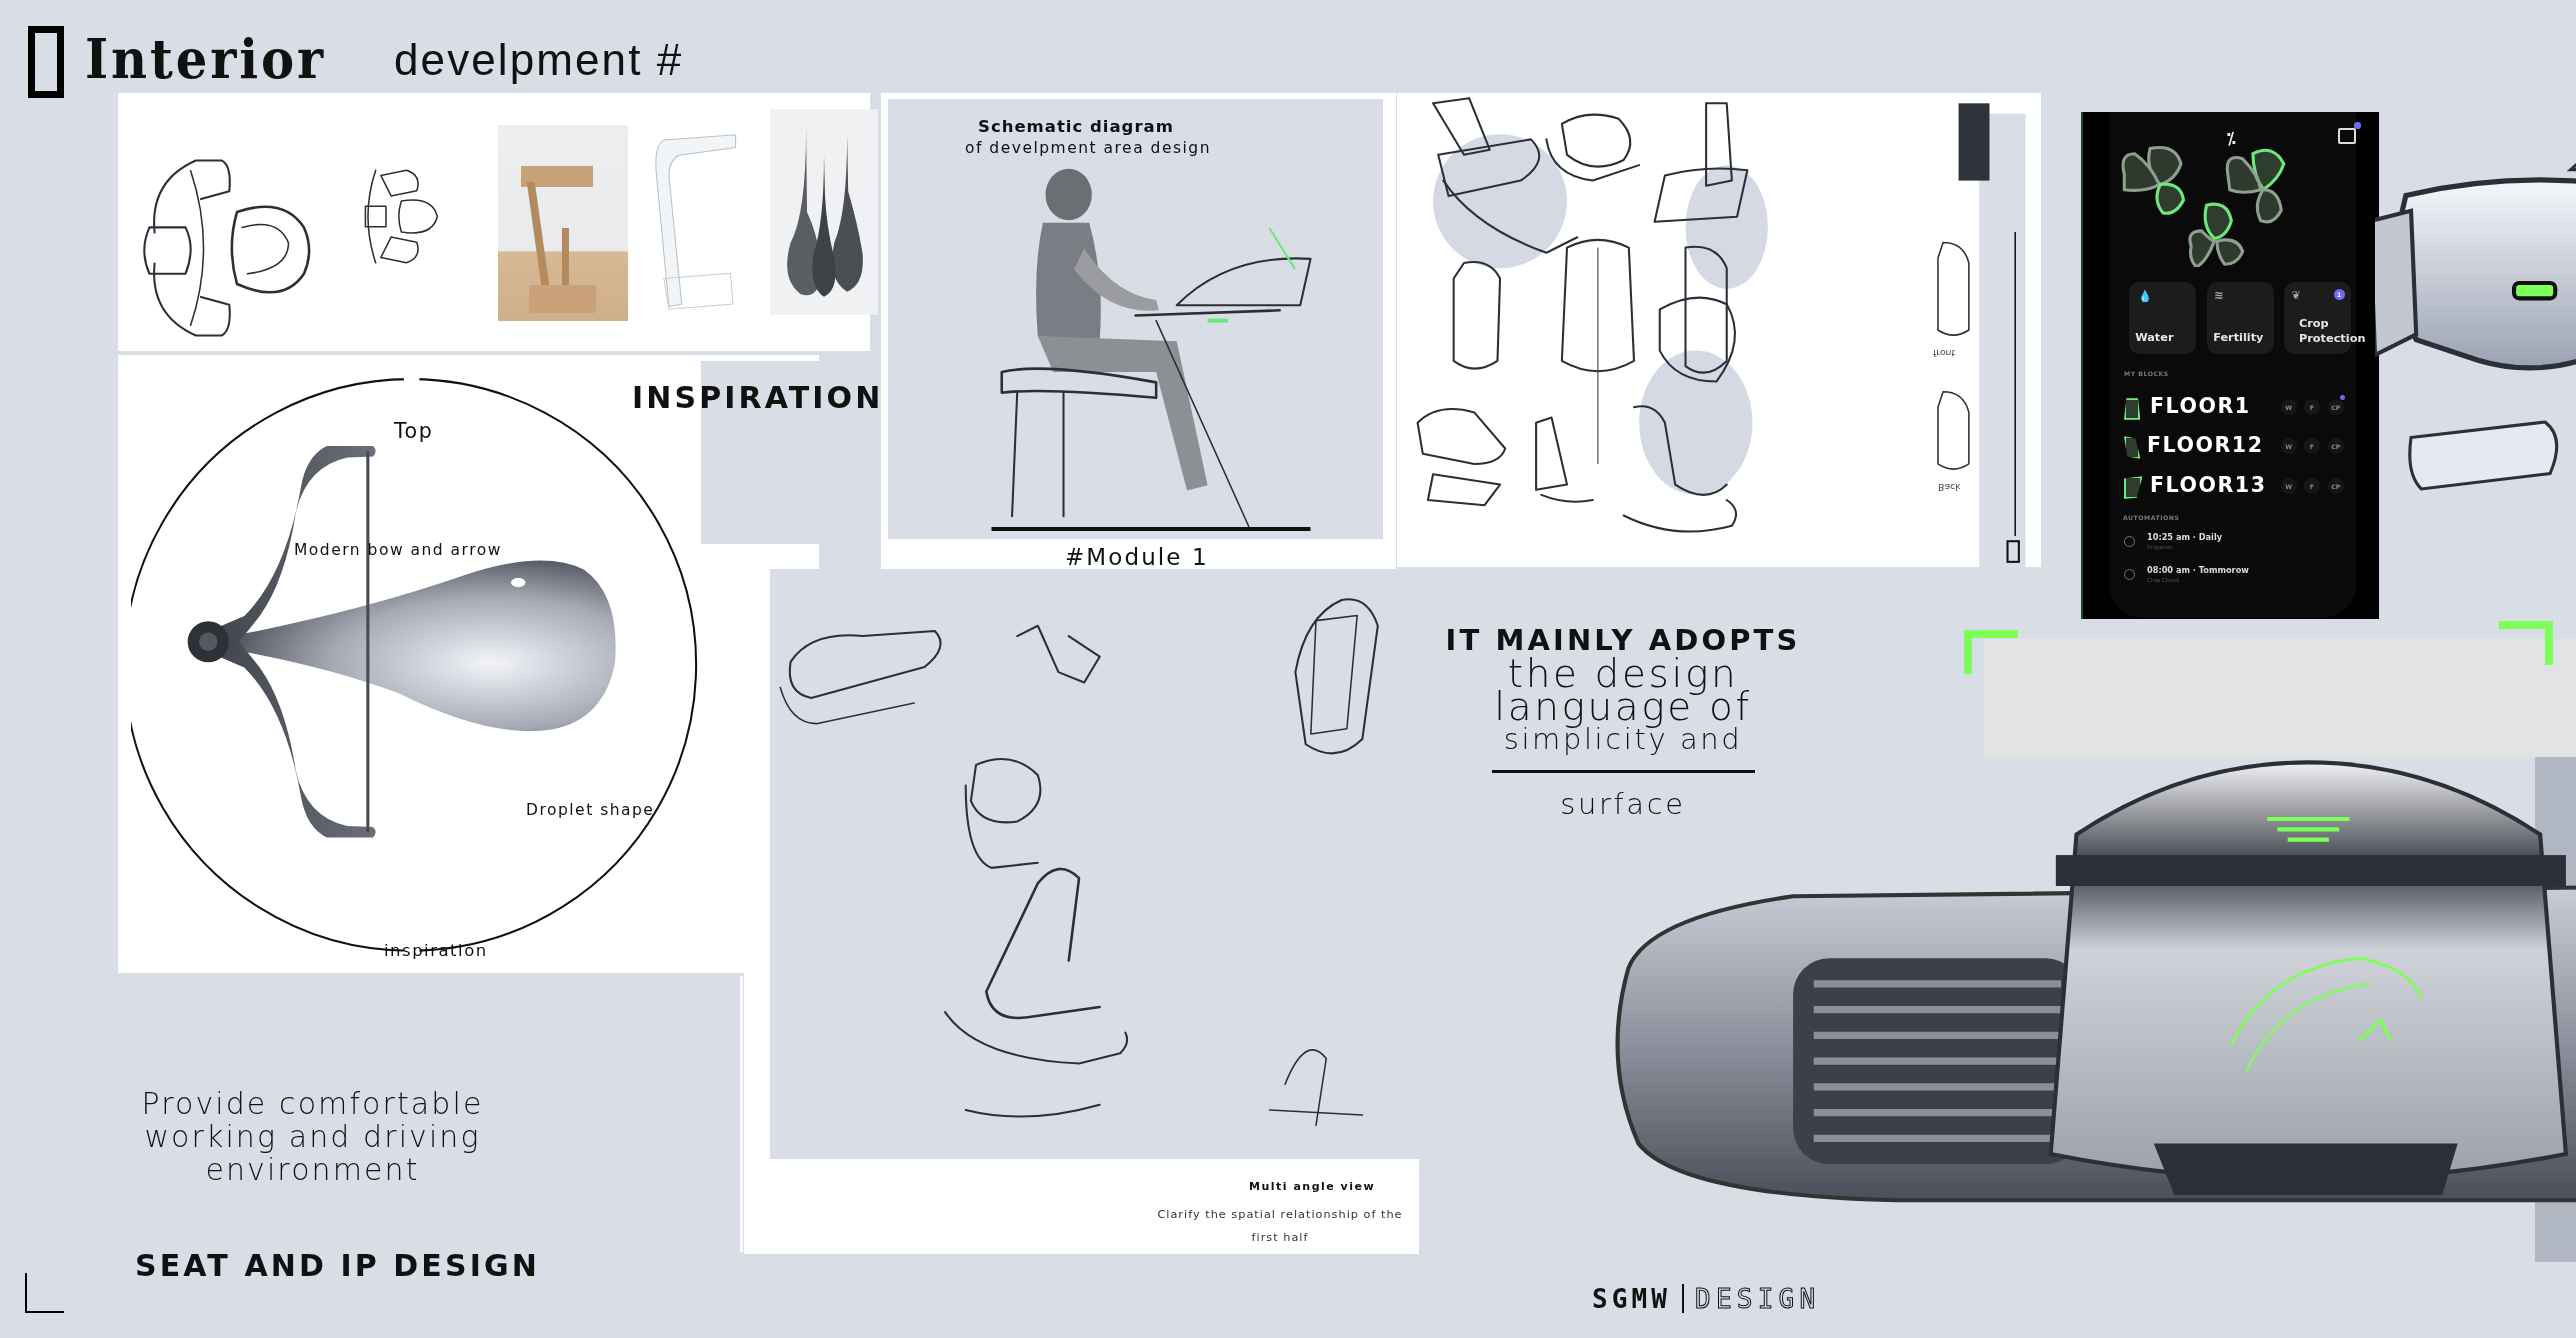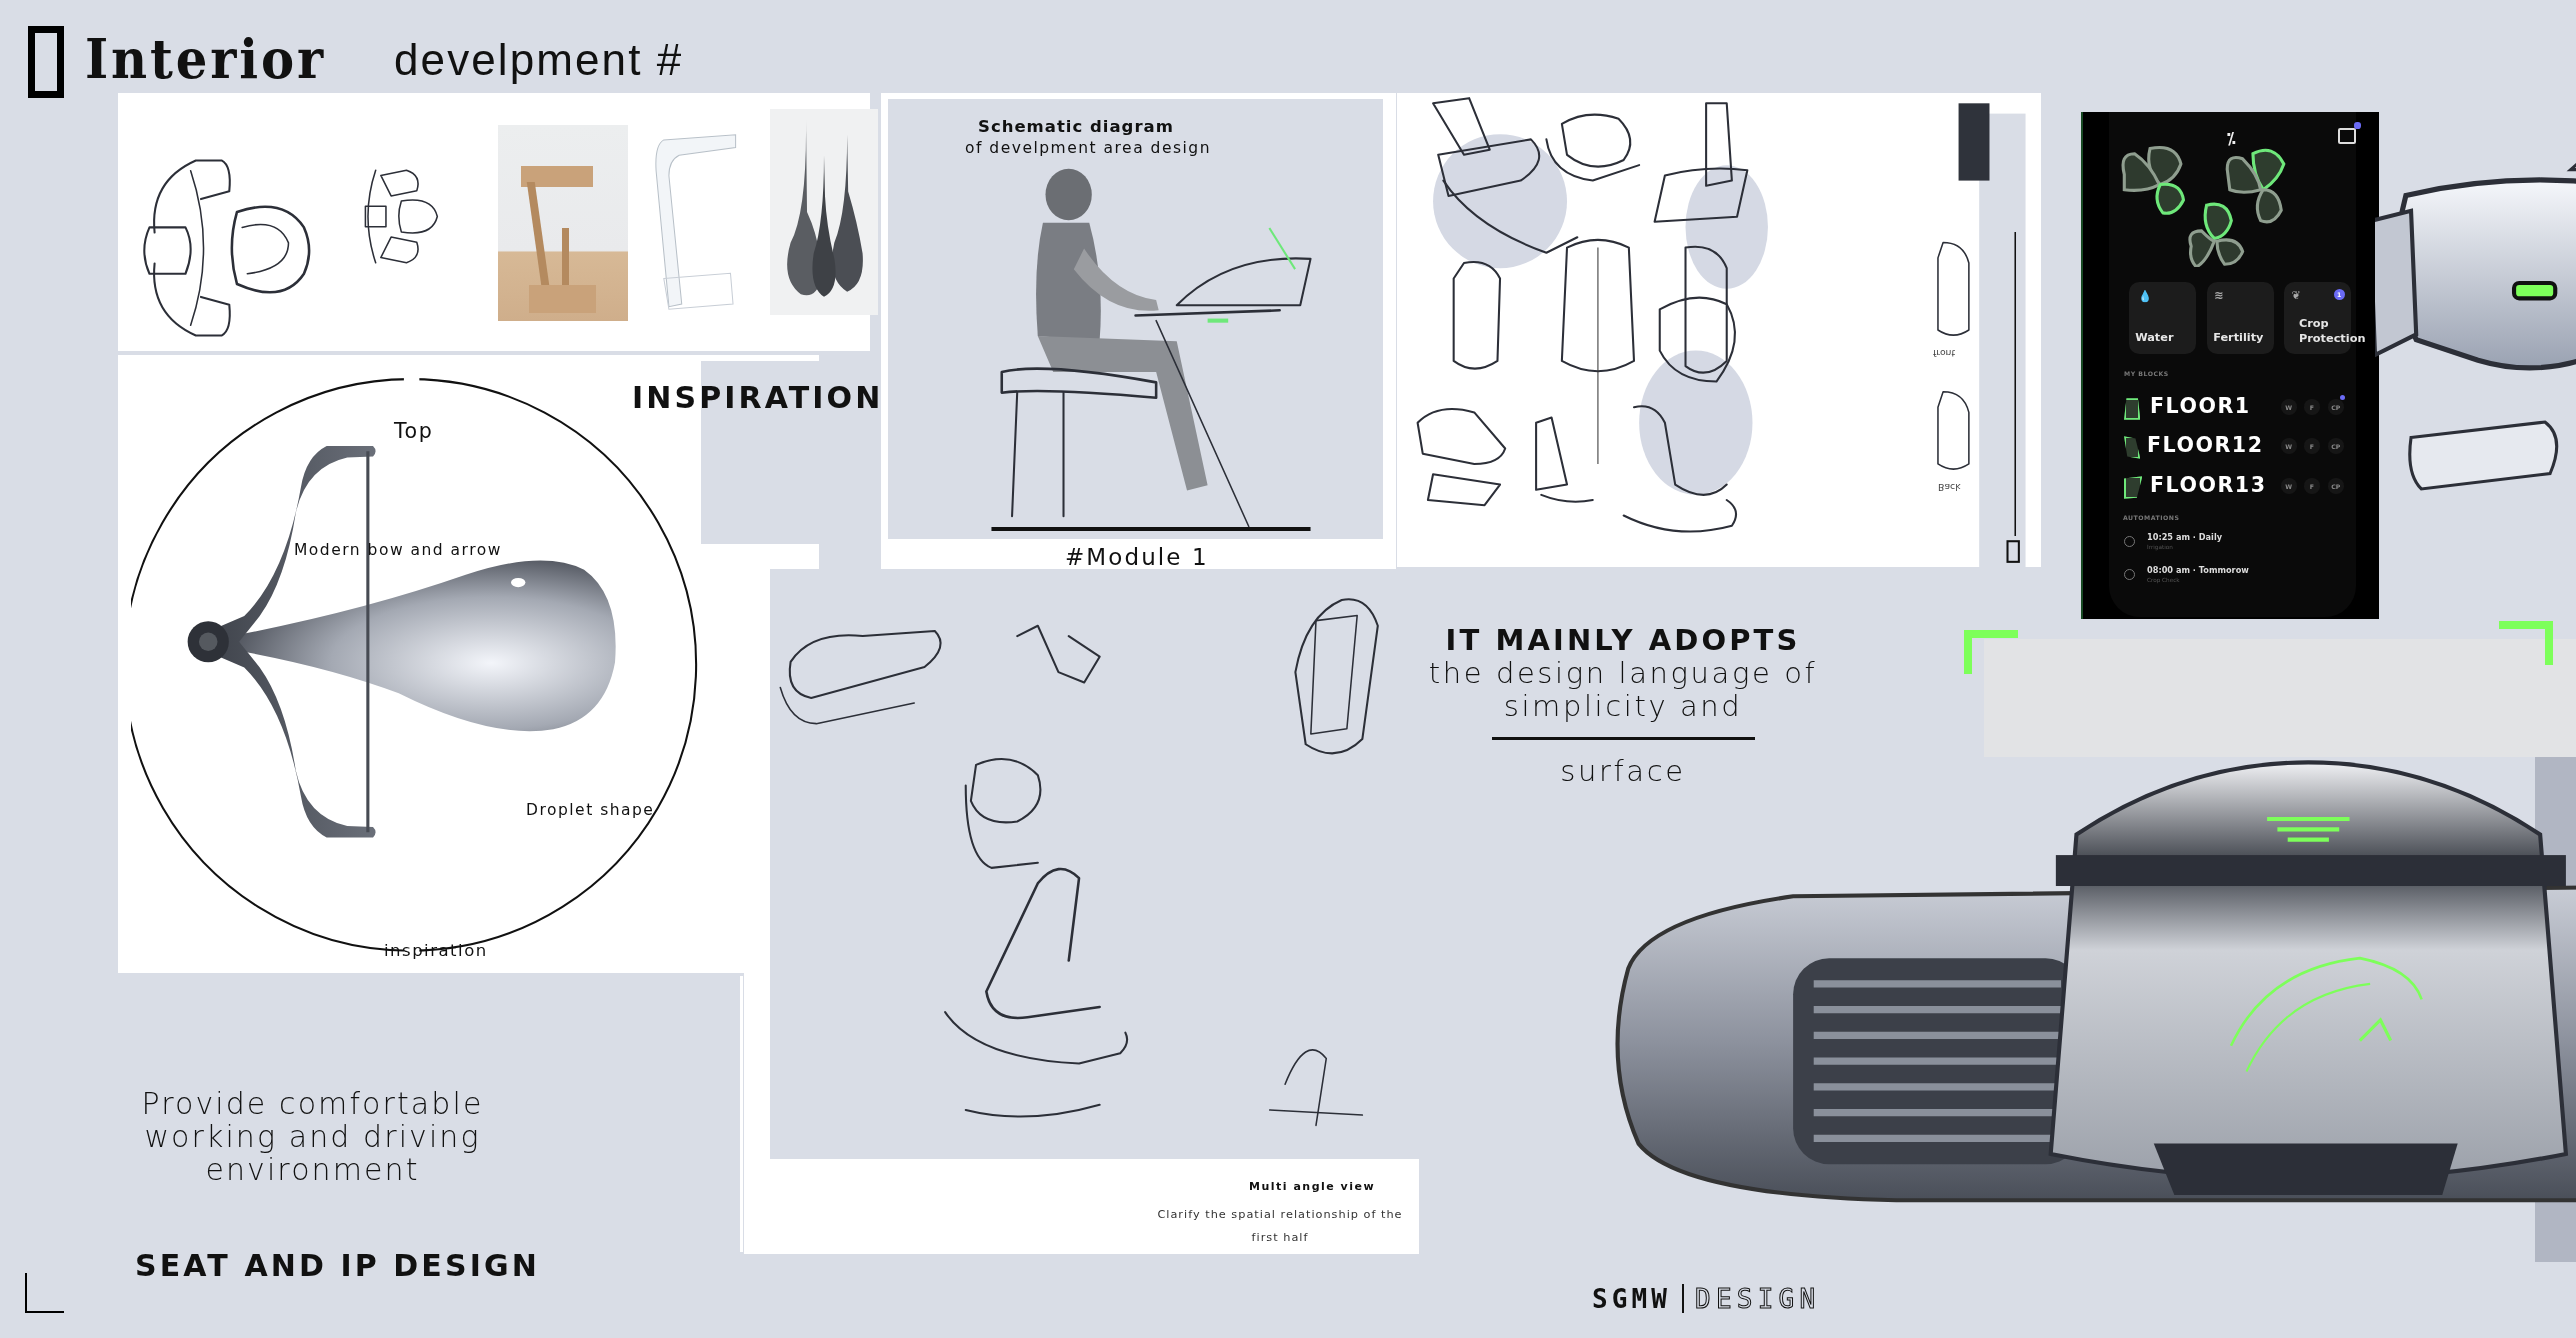--- a/index.html
+++ b/index.html
@@ -273,21 +273,21 @@
   </div>
   <div class="abs" style="left:41px; top:453px; width:216px; height:31px;">
     <div style="position:absolute; left:0; top:4.1px; width:9.3px; height:9.3px; border:1.5px solid #777; border-radius:50%;"></div>
     <div class="auto-text" style="position:absolute; left:23px; top:0;">08:00 am · Tommorow</div>
     <div class="auto-sub" style="position:absolute; left:23px; top:12.4px;">Crop Check</div>
   </div>
 </div>
 
 <div class="abs" style="left:1412px; top:623px; width:422px; text-align:center;">
   <div style="font-size:29px; font-weight:bold; letter-spacing:3.1px; line-height:34px;">IT MAINLY ADOPTS</div>
-  <div style="font-size:29px; letter-spacing:2.6px; line-height:33px; font-weight:300;">the design language of</div>
+  <div style="font-size:39px; letter-spacing:2.6px; line-height:33px; font-weight:300;">the design language of</div>
   <div style="font-size:29px; letter-spacing:2.6px; line-height:33px; font-weight:300;">simplicity and</div>
   <div style="width:263px; height:2.6px; background:#111; margin:14.4px auto 16.5px;"></div>
   <div style="font-size:29px; letter-spacing:2.6px; line-height:31px; font-weight:300;">surface</div>
 </div>
 
 <svg class="abs" style="left:2375px; top:118px;" width="1133" height="505" viewBox="0 0 2200 980">
   <defs>
     <linearGradient id="ipSk" x1="0" y1="0" x2="0" y2="1">
       <stop offset="0" stop-color="#f5f7fb"></stop>
       <stop offset="1" stop-color="#9aa2b2"></stop>

